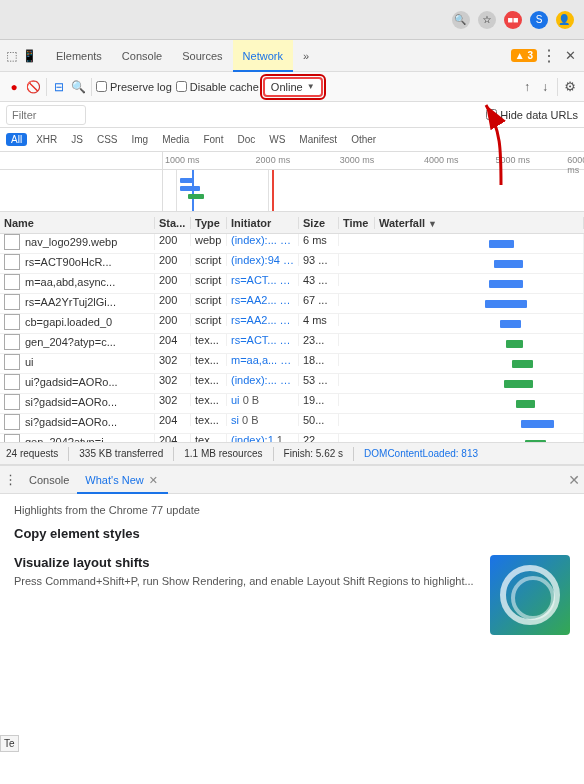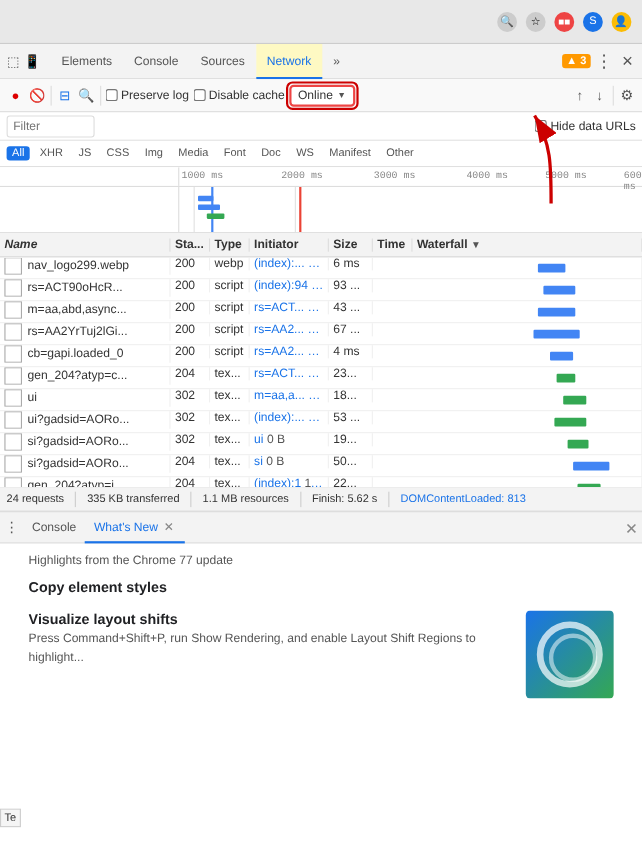--- a/index.html
+++ b/index.html
@@ -224,21 +224,20 @@
     }
     .timeline-header-left {
       width: 163px;
       border-right: 1px solid #ddd;
     }
     .timeline-ticks {
       flex: 1;
       display: flex;
       align-items: center;
       position: relative;
-      font-family: Liberation Mono, monospace;
     }
     .timeline-tick {
       position: absolute;
       font-size: 9px;
       color: #888;
       top: 3px;
     }
     .timeline-chart {
       height: 42px;
       position: relative;
@@ -271,21 +270,21 @@
     }
     .th {
       padding: 0 4px;
       font-size: 11px;
       font-weight: 600;
       color: #333;
       white-space: nowrap;
       overflow: hidden;
       border-right: 1px solid #ddd;
     }
-    .th.name { width: 155px; min-width: 155px; font-style: italic; }
+    .th.name { width: 155px; min-width: 155px; }
     .th.status { width: 36px; min-width: 36px; }
     .th.type { width: 36px; min-width: 36px; }
     .th.initiator { width: 72px; min-width: 72px; }
     .th.size { width: 40px; min-width: 40px; }
     .th.time { width: 36px; min-width: 36px; }
     .th.waterfall { flex: 1; }
 
     .table-row {
       display: flex;
       align-items: flex-start;
@@ -384,21 +383,21 @@
       cursor: pointer;
       padding: 0 2px;
     }
     .panel-close {
       margin-left: auto;
       cursor: pointer;
       color: #888;
       font-size: 14px;
     }
     .bottom-content {
-      padding: 10px 26px;
+      padding: 10px 14px;
       overflow-y: auto;
       flex: 1;
     }
     .highlight-title {
       font-size: 11px;
       color: #555;
       margin-bottom: 10px;
     }
     .feature-block {
       margin-bottom: 14px;

